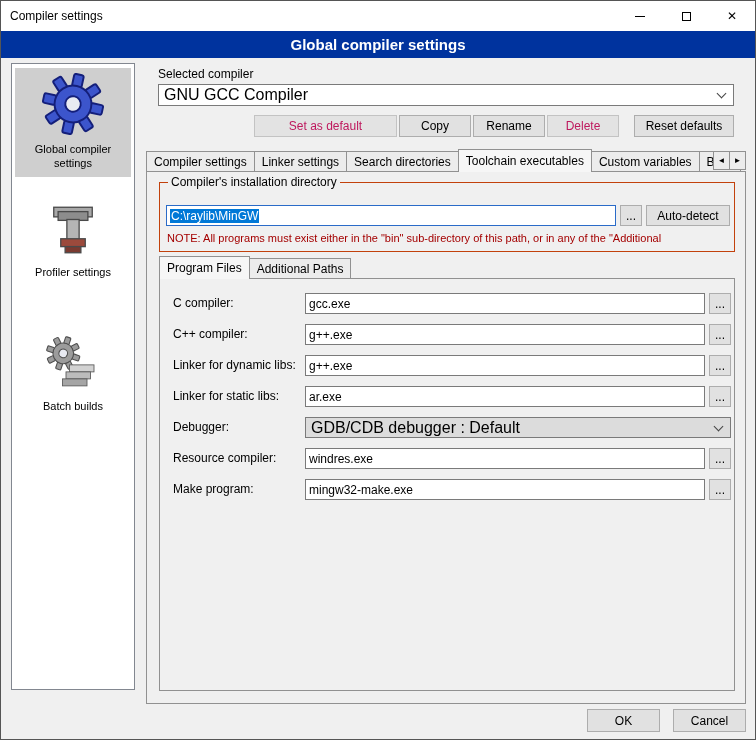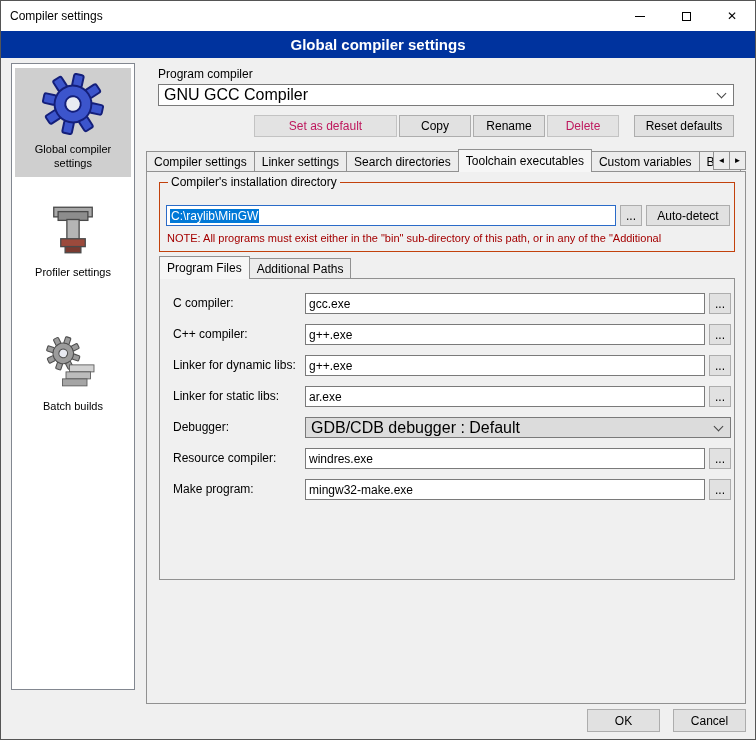--- a/index.html
+++ b/index.html
@@ -138,21 +138,21 @@
           <g stroke="#5a5a5a" stroke-width="1">
             <rect x="28" y="33" width="28" height="8" fill="#d2d2d2"></rect>
             <rect x="24" y="41" width="28" height="8" fill="#bcbcbc"></rect>
             <rect x="20" y="49" width="28" height="8" fill="#a5a5a5"></rect>
           </g>
         </svg>
         <div class="side-label">Batch builds</div>
       </div>
     </div>
 
-    <div class="lbl" style="left:157px;top:9px;">Program compiler</div>
+    <div class="lbl" style="left:157px;top:9px;">Selected compiler</div>
     <div class="combo" style="left:157px;top:26px;width:576px;">
       <span class="ctext">GNU GCC Compiler</span>
       <span class="chev"></span>
     </div>
 
     <div class="btn disabled" style="left:253px;top:57px;width:143px;">Set as default</div>
     <div class="btn" style="left:398px;top:57px;width:72px;">Copy</div>
     <div class="btn" style="left:472px;top:57px;width:72px;">Rename</div>
     <div class="btn disabled" style="left:546px;top:57px;width:72px;">Delete</div>
     <div class="btn" style="left:633px;top:57px;width:100px;">Reset defaults</div>
@@ -180,21 +180,21 @@
         <div class="btn" style="left:460px;top:22px;width:22px;height:21px;">...</div>
         <div class="btn" style="left:486px;top:22px;width:84px;height:21px;">Auto-detect</div>
         <div class="note">NOTE: All programs must exist either in the "bin" sub-directory of this path, or in any of the "Additional</div>
       </div>
 
       <div class="tabstrip" style="left:12px;top:84px;width:576px;">
         <div class="tab active">Program Files</div>
         <div class="tab">Additional Paths</div>
       </div>
 
-      <div class="panel frow" style="left:12px;top:106px;width:576px;height:302px;">
+      <div class="panel frow" style="left:12px;top:106px;width:576px;height:413px;">
 
         <span class="flabel" style="top:14px;">C compiler:</span>
         <input class="tbox" style="left: 145px; top: 14px; width: 400px;" value="gcc.exe">
         <div class="btn" style="left:549px;top:14px;width:22px;height:21px;">...</div>
 
         <span class="flabel" style="top:45px;">C++ compiler:</span>
         <input class="tbox" style="left: 145px; top: 45px; width: 400px;" value="g++.exe">
         <div class="btn" style="left:549px;top:45px;width:22px;height:21px;">...</div>
 
         <span class="flabel" style="top:76px;">Linker for dynamic libs:</span>

